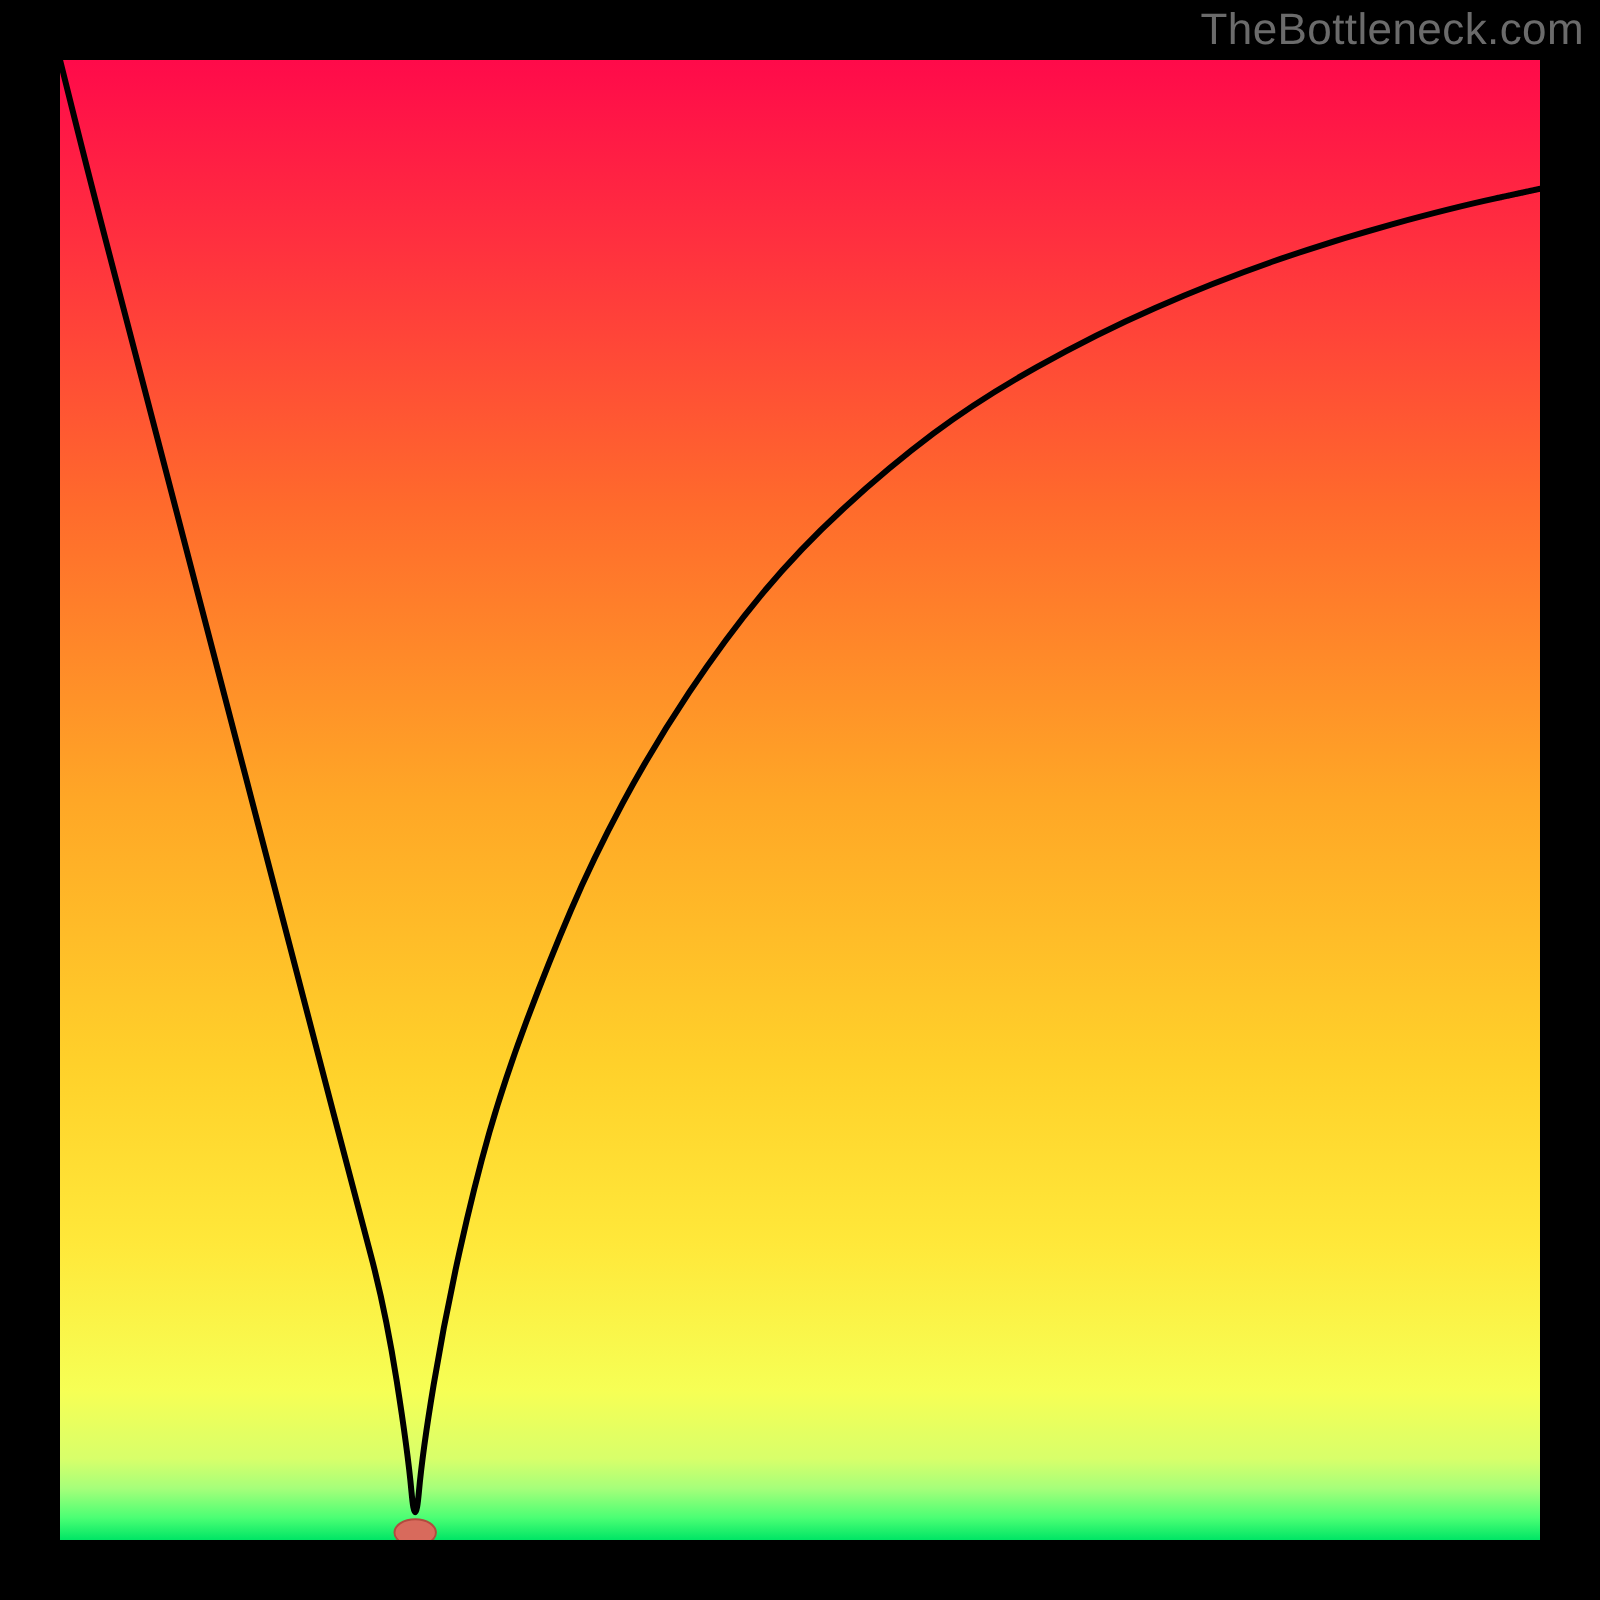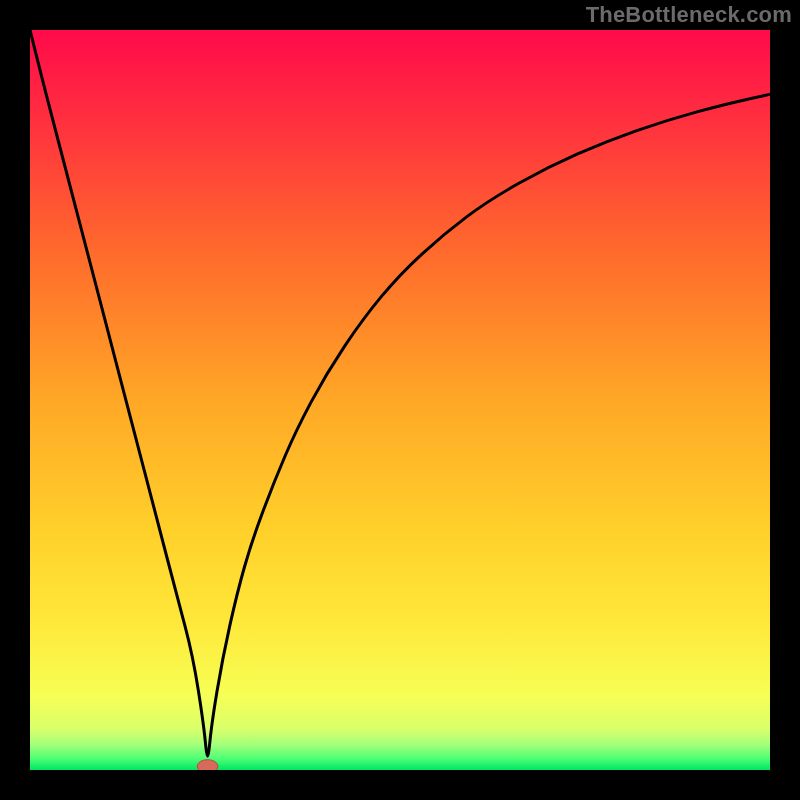--- a/index.html
+++ b/index.html
@@ -16,21 +16,21 @@
     width: 800px;
     height: 800px;
     background: #000;
   }
   .watermark {
     position: absolute;
     top: 2px;
     right: 8px;
     font-size: 22px;
     color: #6b6b6b;
-    font-weight: 700;
+    font-weight: 400;
     letter-spacing: 0.2px;
     z-index: 10;
   }
   .plot {
     position: absolute;
     left: 30px;
     top: 30px;
     width: 740px;
     height: 740px;
   }

